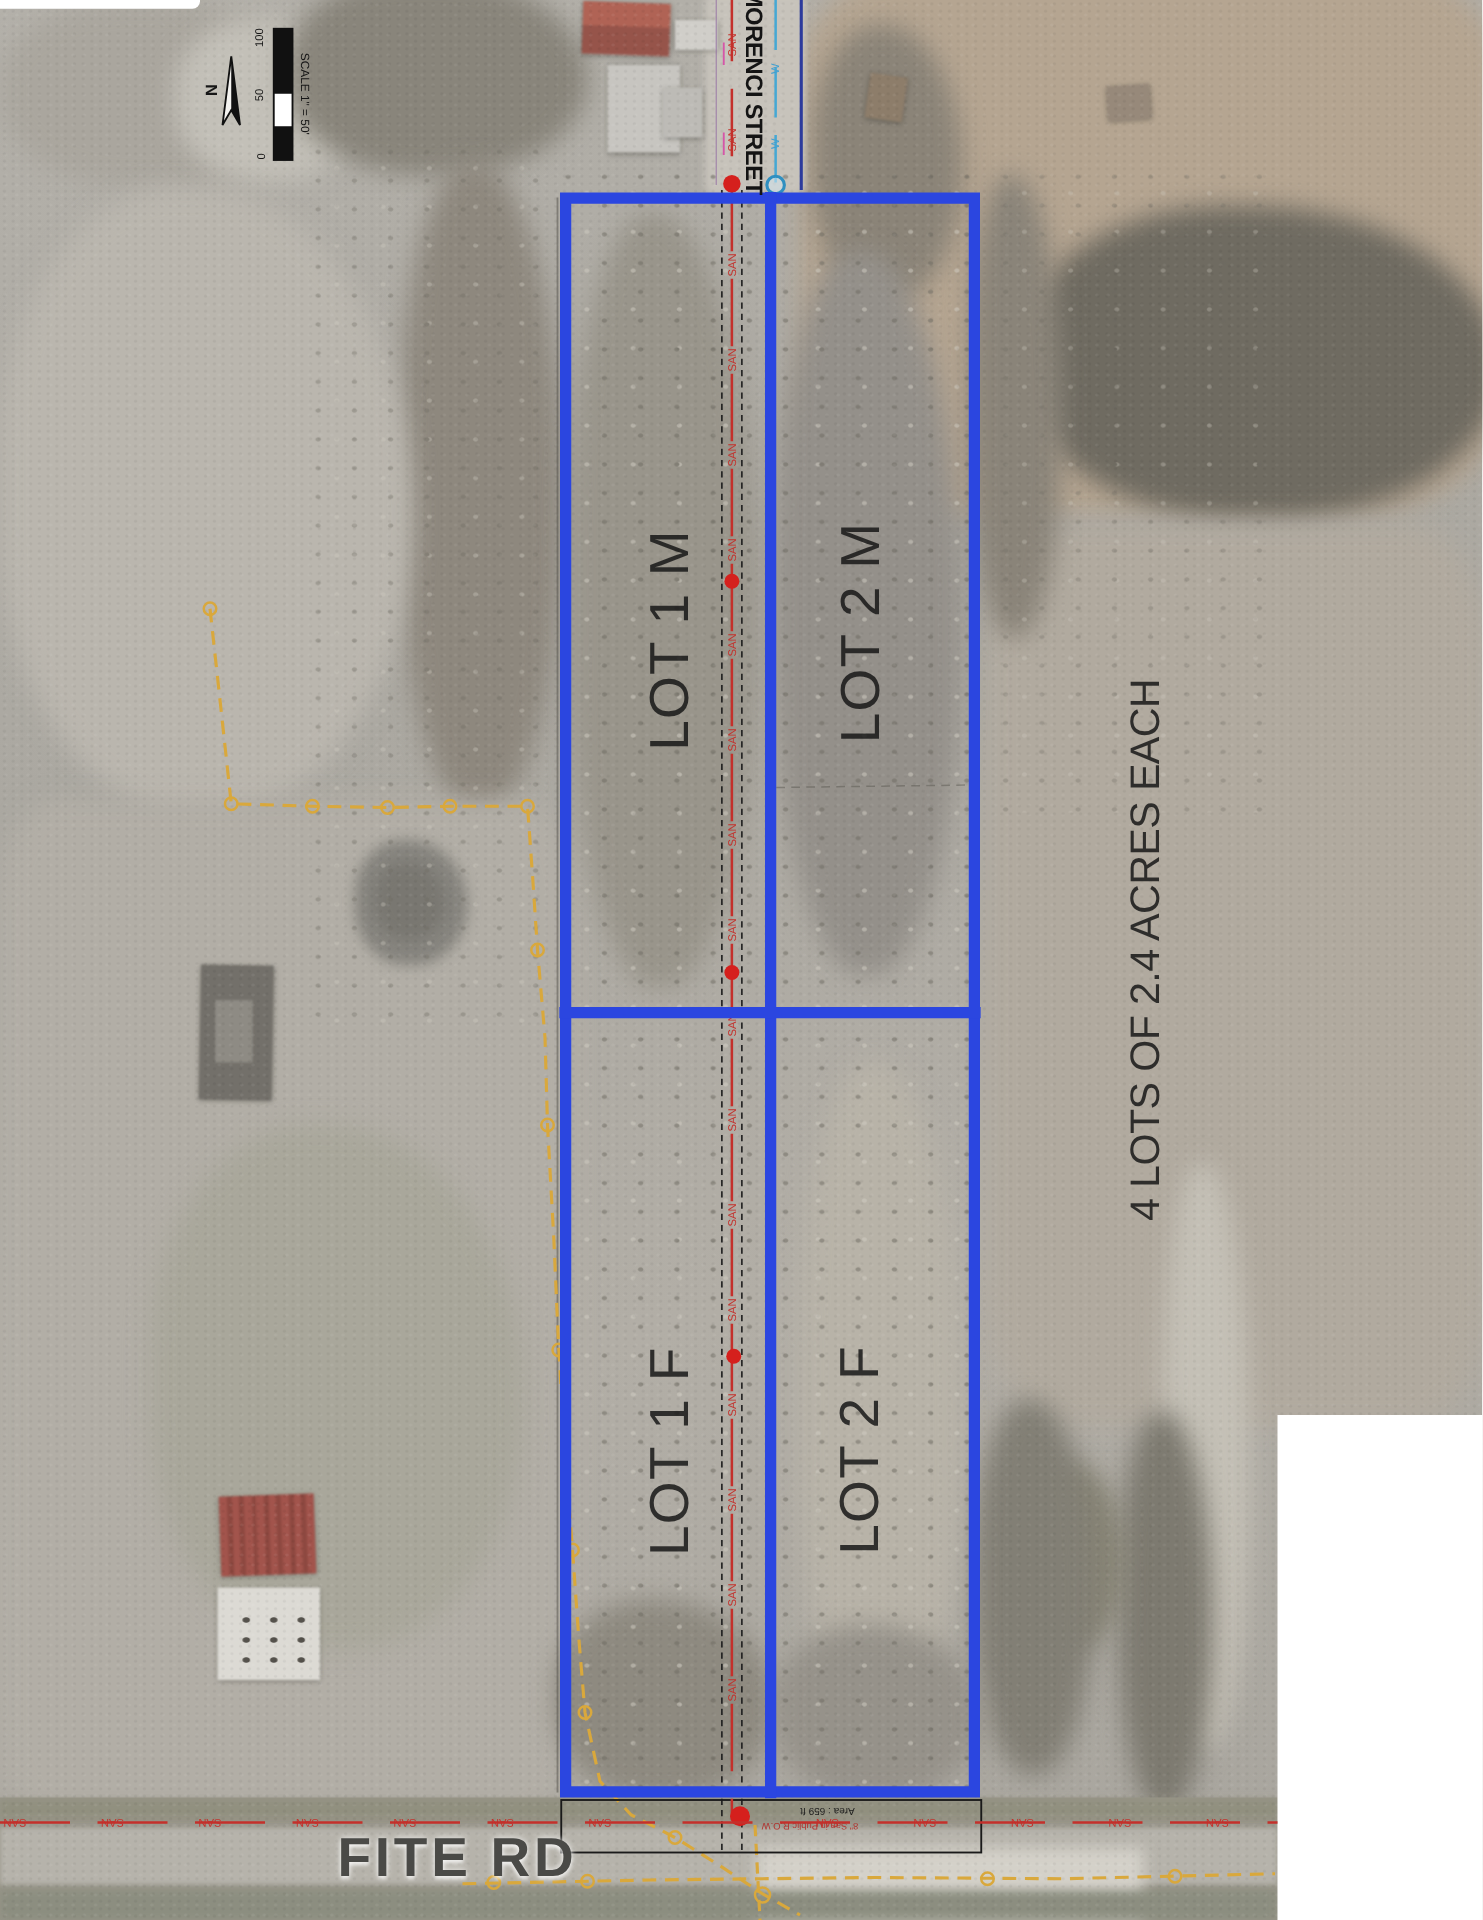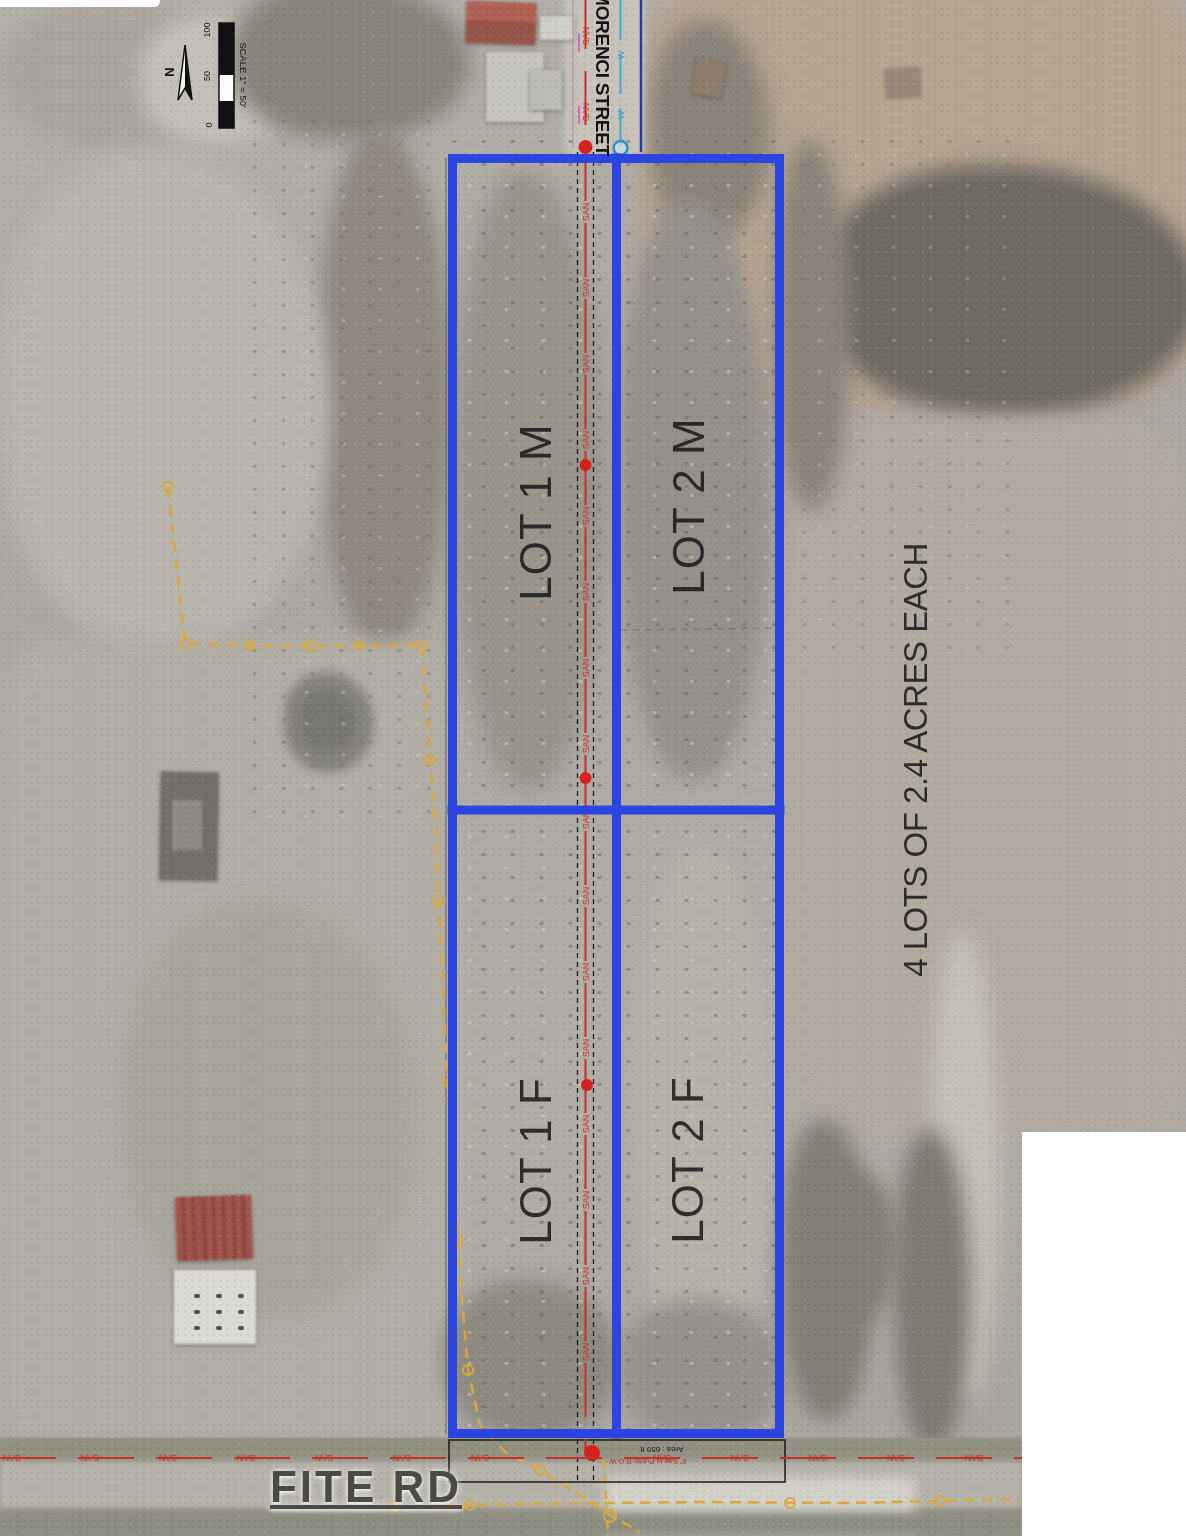--- a/index.html
+++ b/index.html
@@ -16,21 +16,21 @@
     background-image:radial-gradient(rgba(0,0,0,.07) 1px,transparent 1.7px),
                      radial-gradient(rgba(255,255,255,.09) 1px,transparent 1.7px);
     background-size:7px 6px,9px 8px;}
   .house{position:absolute;filter:blur(1px);box-shadow:0 1px 4px rgba(40,40,35,.45);}
   .mask{position:absolute;background:#ffffff;}
   svg.overlay{position:absolute;left:0;top:0;}
   .lbl{position:absolute;white-space:nowrap;color:#1b1b1b;}
   .lot-lbl{font-size:44px;font-weight:400;opacity:.84;letter-spacing:1px;color:#161616;}
   .rot-ccw{transform:translate(-50%,-50%) rotate(-90deg);}
   .rot-cw{transform:translate(-50%,-50%) rotate(90deg);}
-  .ctr{transform:translate(-50%,-50%);text-decoration:underline;}
+  .ctr{transform:translate(-50%,-50%);}
   .street-lbl{font-size:19px;font-weight:700;letter-spacing:-.3px;color:#141414;}
   .acres-lbl{font-size:33px;font-weight:400;opacity:.86;color:#191919;letter-spacing:-.5px;}
   .fite-lbl{font-size:44px;font-weight:700;letter-spacing:3px;color:#4a4a47;
             text-shadow:0 0 6px rgba(255,255,255,.85),0 2px 3px rgba(255,255,255,.6);}
   .t-san{fill:#c4302b;font-size:9px;font-family:"Liberation Sans",sans-serif;}
   .t-w{fill:#3f9fd0;font-size:9px;font-family:"Liberation Sans",sans-serif;}
   .t-scale{fill:#161616;font-size:9px;font-family:"Liberation Sans",sans-serif;}
   .t-scale-big{fill:#161616;font-size:9.5px;font-family:"Liberation Sans",sans-serif;}
   .t-north{fill:#161616;font-size:13px;font-weight:700;font-family:"Liberation Sans",sans-serif;}
   .t-note{fill:#1d1d1d;font-size:8px;font-family:"Liberation Sans",sans-serif;}

